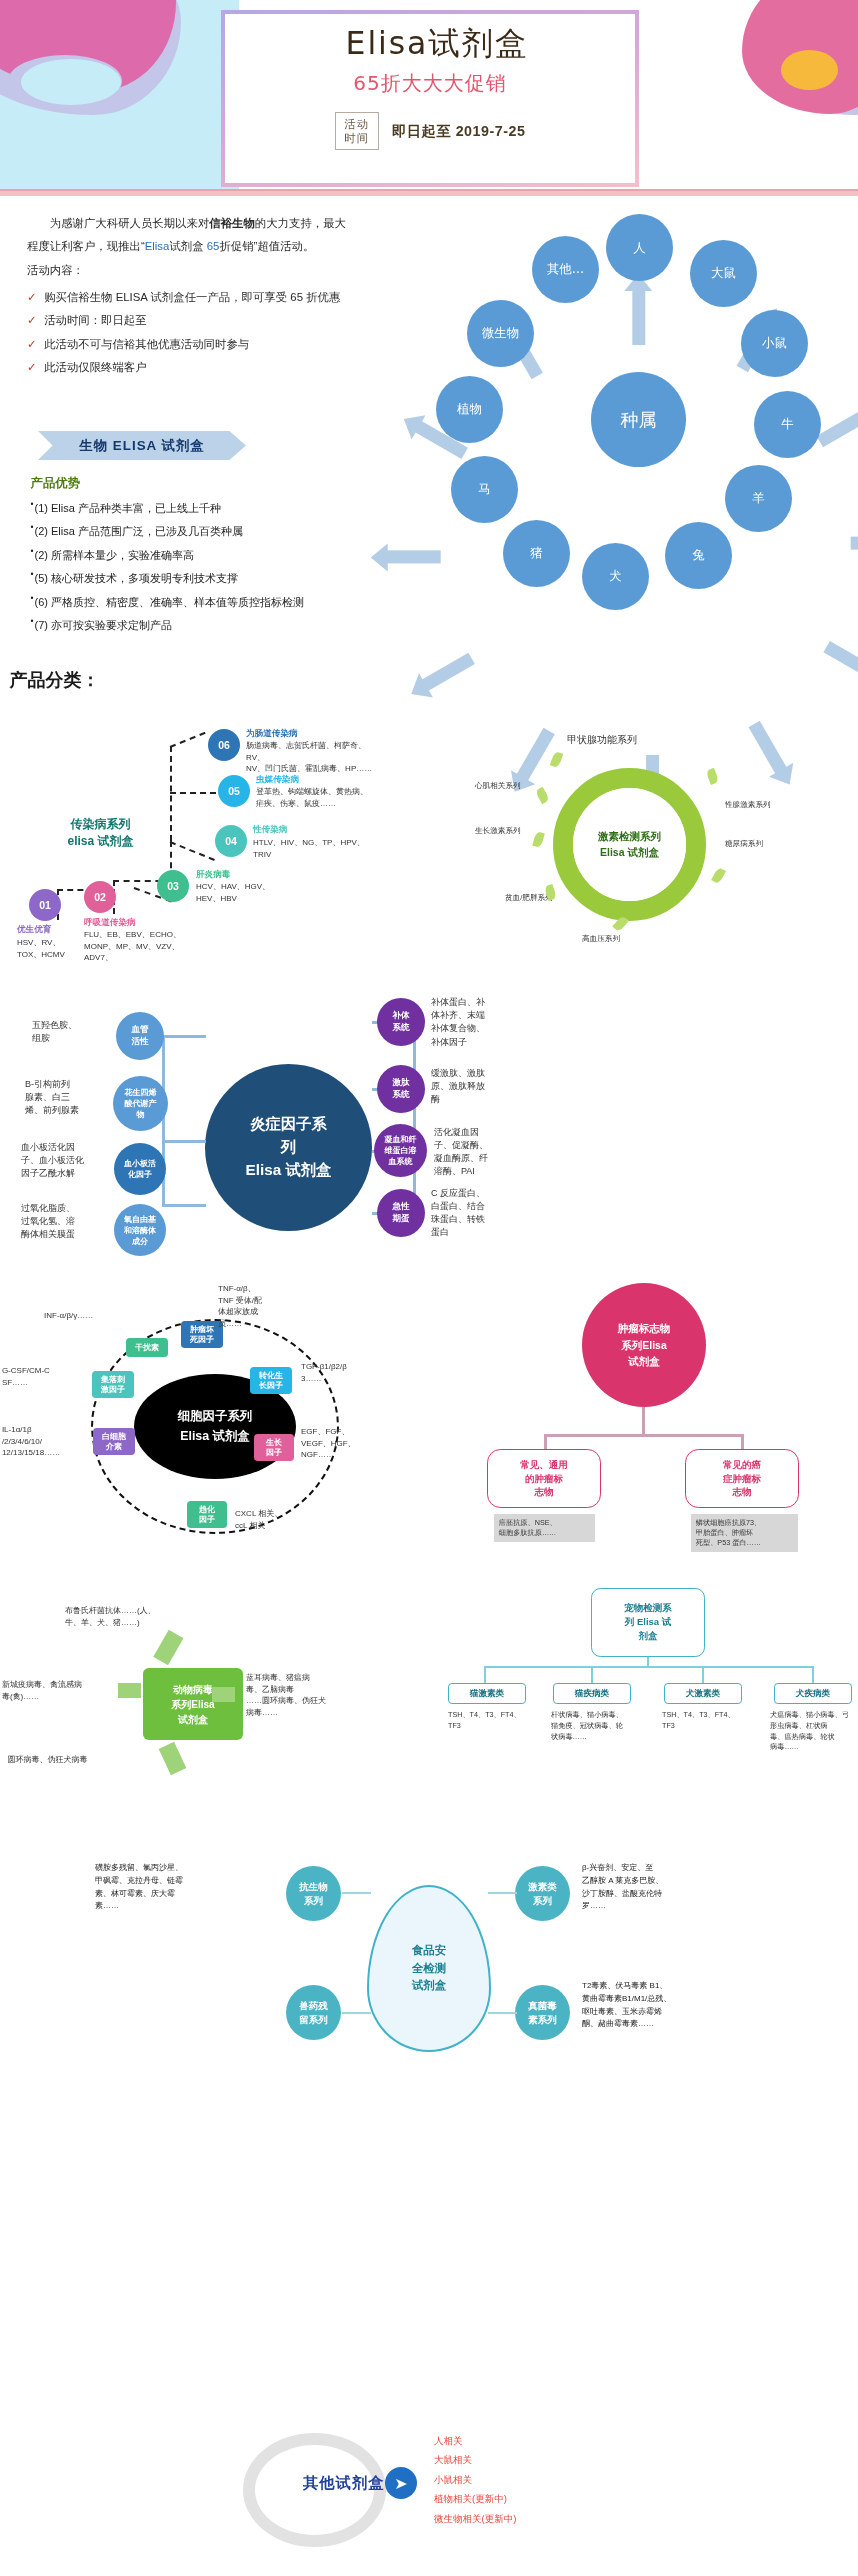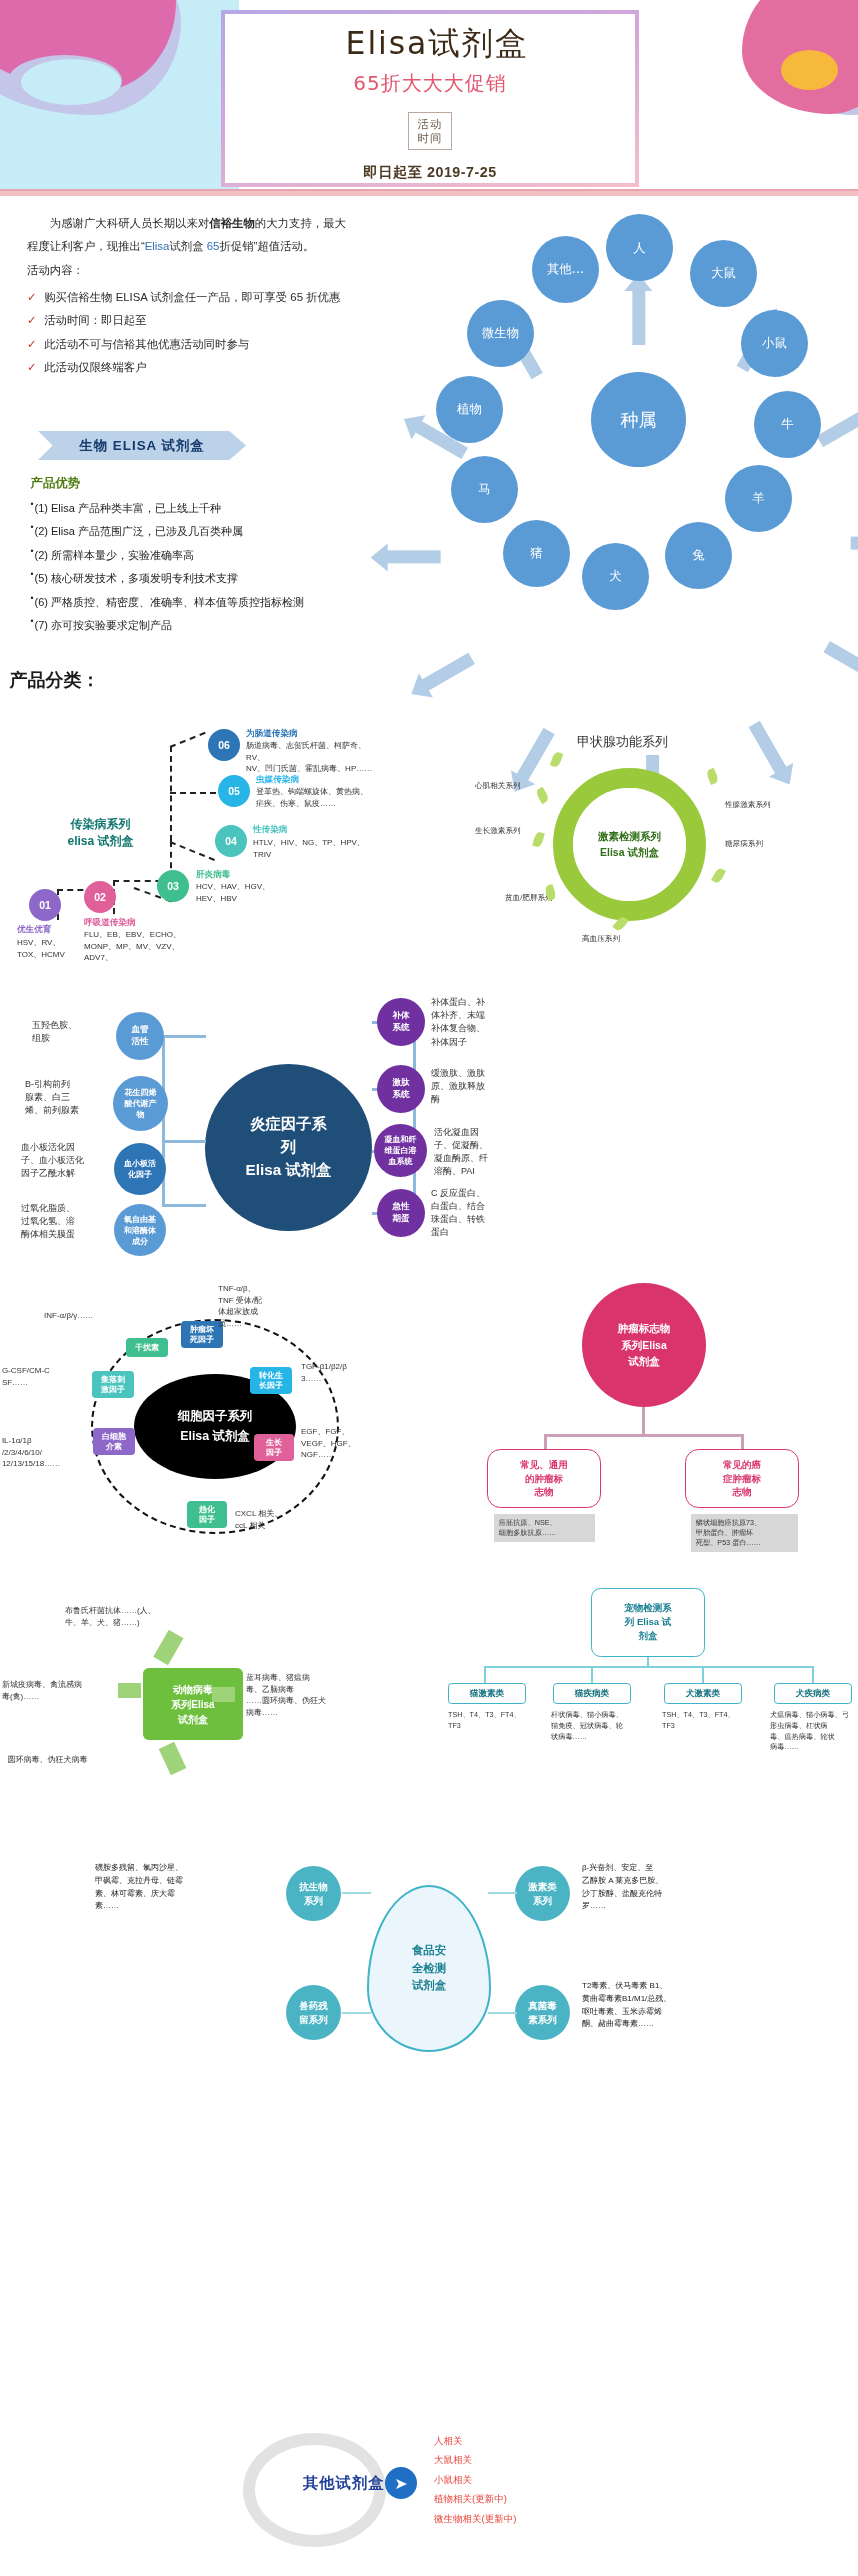--- a/index.html
+++ b/index.html
@@ -54,21 +54,21 @@
   }
   .poster-title {
     text-align:center; font-size:31.5px; color:#3b2a17; letter-spacing:1.9px;
     font-family:"DejaVu Sans",sans-serif; font-weight:400; line-height:1.15;margin-left:14px;
   }
   .poster-sub {
     text-align:center; font-size:20px; color:#e4566e; margin-top:8.6px; letter-spacing:1px;
     font-family:"DejaVu Sans",sans-serif;
   }
   .poster-row {
-    display:flex; align-items:center; justify-content:center; gap:13.4px; margin-top:15.3px;flex-direction:column;
+    display:flex; align-items:center; justify-content:center; gap:13.4px; margin-top:15.3px;
   }
   .poster-chip {
     border:1px solid #b9a9a0; padding:3.8px 8.6px; font-size:11.4px; color:#6c5a46;
     line-height:1.25; text-align:center; letter-spacing:1px;
   }
   .poster-date { font-size:14.3px; color:#4c3a23; font-weight:bold; letter-spacing:0.5px; }
 
   .hdr-rule { position:absolute; left:0; bottom:0; width:859px; height:4.8px; background:#f2bfc2; }
   .hdr-rule2 { position:absolute; left:0; bottom:4.8px; width:859px; height:1.9px; background:#e8a4ae; }
   .intro-text {
@@ -381,21 +381,21 @@
 TOX、HCMV</div>
 </div>
 
 <div class="ring-wrap">
   <div class="ring">
     <div class="ring-inner">
       <span>激素检测系列</span>
       <span>Elisa 试剂盒</span>
     </div>
   </div>
-  <div class="lbl" style="left:138px; top:7.6px;   font-size:13px;">甲状腺功能系列</div>
+  <div class="lbl" style="left:128px; top:7.6px;   font-size:10px;">甲状腺功能系列</div>
   <div class="lbl" style="left:286px; top:74px;  font-size:7.6px;">性腺激素系列</div>
   <div class="lbl" style="left:286px; top:113px; font-size:7.6px;">糖尿病系列</div>
   <div class="lbl" style="left:36px;  top:55px;  font-size:7.6px;">心肌相关系列</div>
   <div class="lbl" style="left:36px;  top:100px; font-size:7.6px;">生长激素系列</div>
   <div class="lbl" style="left:143px; top:208px; font-size:7.6px;">高血压系列</div>
   <div class="lbl" style="left:38px;  top:167px; font-size:7.6px;margin-left:28px;">贫血/肥胖系列</div>
   <div class="leaf" style="left:113px; top:27px;  transform:rotate(20deg);"></div>
   <div class="leaf" style="left:99px; top:63px;  transform:rotate(-30deg);"></div>
   <div class="leaf" style="left:95px; top:107px; transform:rotate(15deg);"></div>
   <div class="leaf" style="left:107px; top:160px; transform:rotate(-18deg);"></div>
@@ -503,21 +503,21 @@
 TNF 受体/配
 体超家族成
 员……</div>
   <div class="lbl" style="left:301px; top:78px;  width:95px; font-size:8px; white-space:pre-line;">TGF-β1/β2/β
 3……</div>
   <div class="lbl" style="left:301px; top:143px; width:105px; font-size:8px; white-space:pre-line;">EGF、FGF、
 VEGF、HGF、
 NGF……</div>
   <div class="lbl" style="left:1.9px;   top:82px;  width:92px;  font-size:8px; white-space:pre-line;">G-CSF/CM-C
 SF……</div>
-  <div class="lbl" style="left:1.9px;   top:141px; width:92px;  font-size:8px; white-space:pre-line;margin-top:11px;">IL-1α/1β
+  <div class="lbl" style="left:1.9px;   top:141px; width:92px;  font-size:8px; white-space:pre-line;">IL-1α/1β
 /2/3/4/6/10/
 12/13/15/18……</div>
   <div class="lbl" style="left:235px; top:225px; width:105px; font-size:8px; white-space:pre-line;">CXCL 相关、
 ccL 相关</div>
 </div>
 
 <div class="tumor">
   <div class="t-circ">
     <span>肿瘤标志物</span>
     <span>系列Elisa</span>

